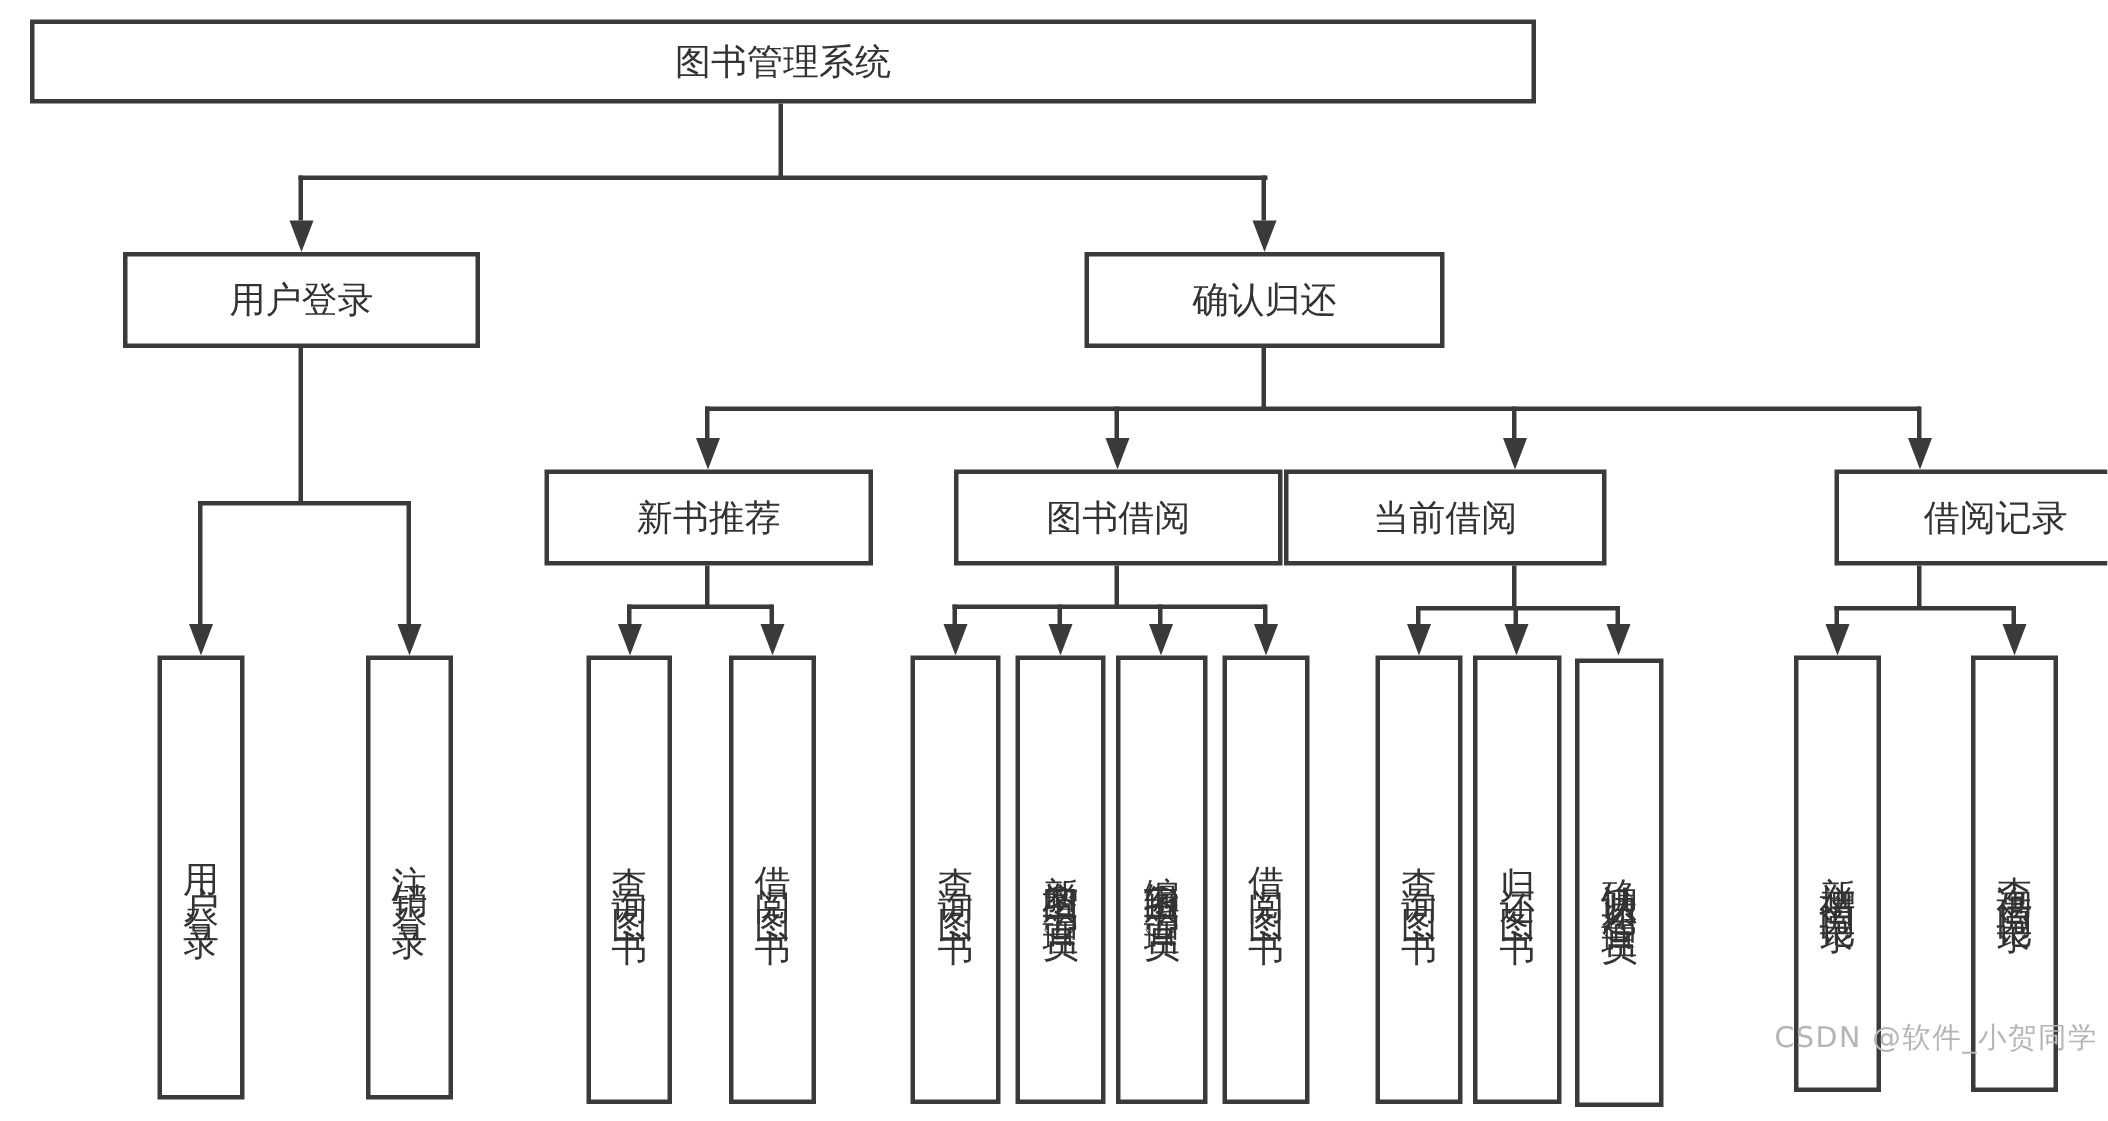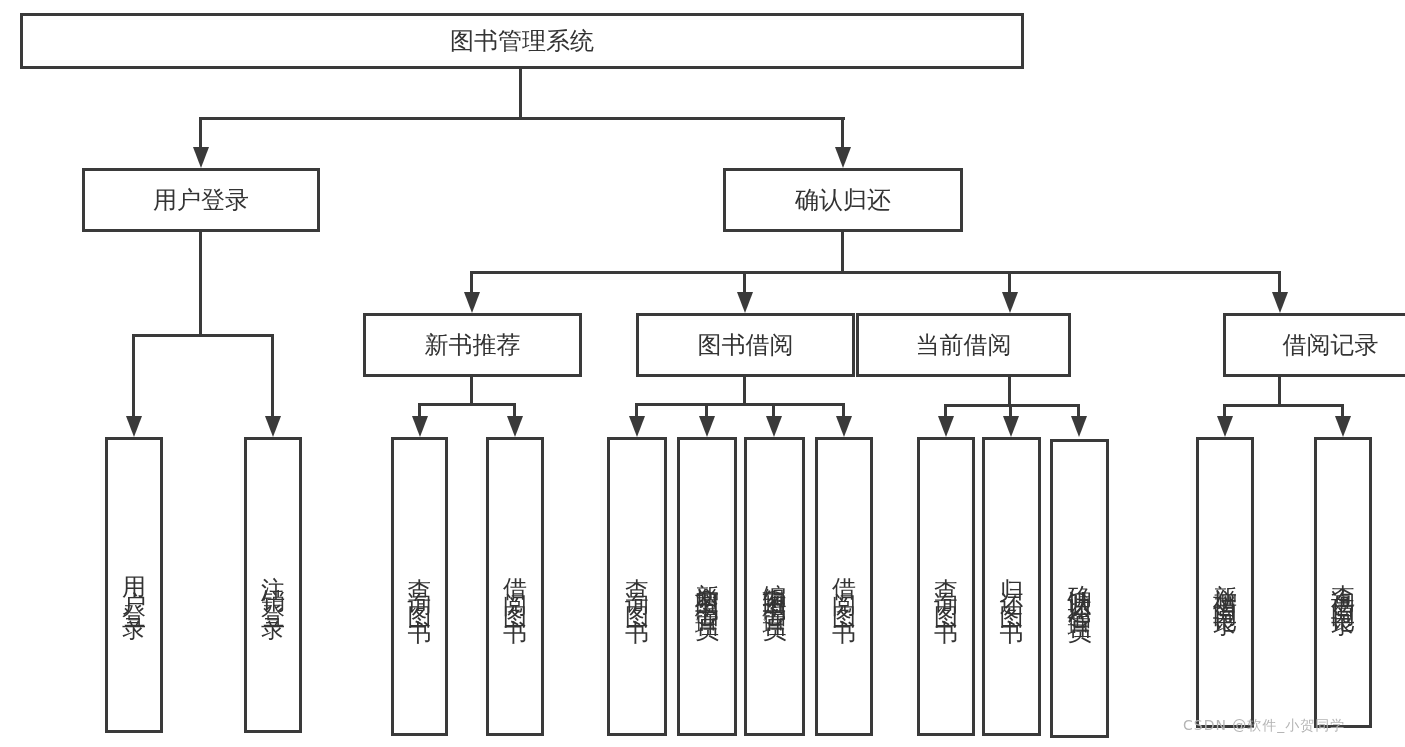--- a/index.html
+++ b/index.html
@@ -19,22 +19,22 @@
   .sp-tight{letter-spacing:5px;}
   .hl,.vl{position:absolute;background:#3a3a3a;}
   .hl{height:3px;}
   .vl{width:3px;}
   .ar{
     position:absolute;width:0;height:0;
     border-left:8px solid transparent;border-right:8px solid transparent;
     border-top:21px solid #3a3a3a;
   }
   .watermark{
-    position:absolute;left:1183px;top:717px;
-    color:#b5b5b5;font-size:14px;letter-spacing:1px;white-space:nowrap;
+    position:absolute;left:1183px;top:679px;
+    color:#b5b5b5;font-size:19px;letter-spacing:1px;white-space:nowrap;
   }
 </style>
 </head>
 <body>
 
 <div class="canvas">
 
   <div class="box" style="left:20px;top:13px;width:1004px;height:56px;">图书管理系统</div>
 
   <div class="vl" style="left:519px;top:69px;height:49px;"></div>

